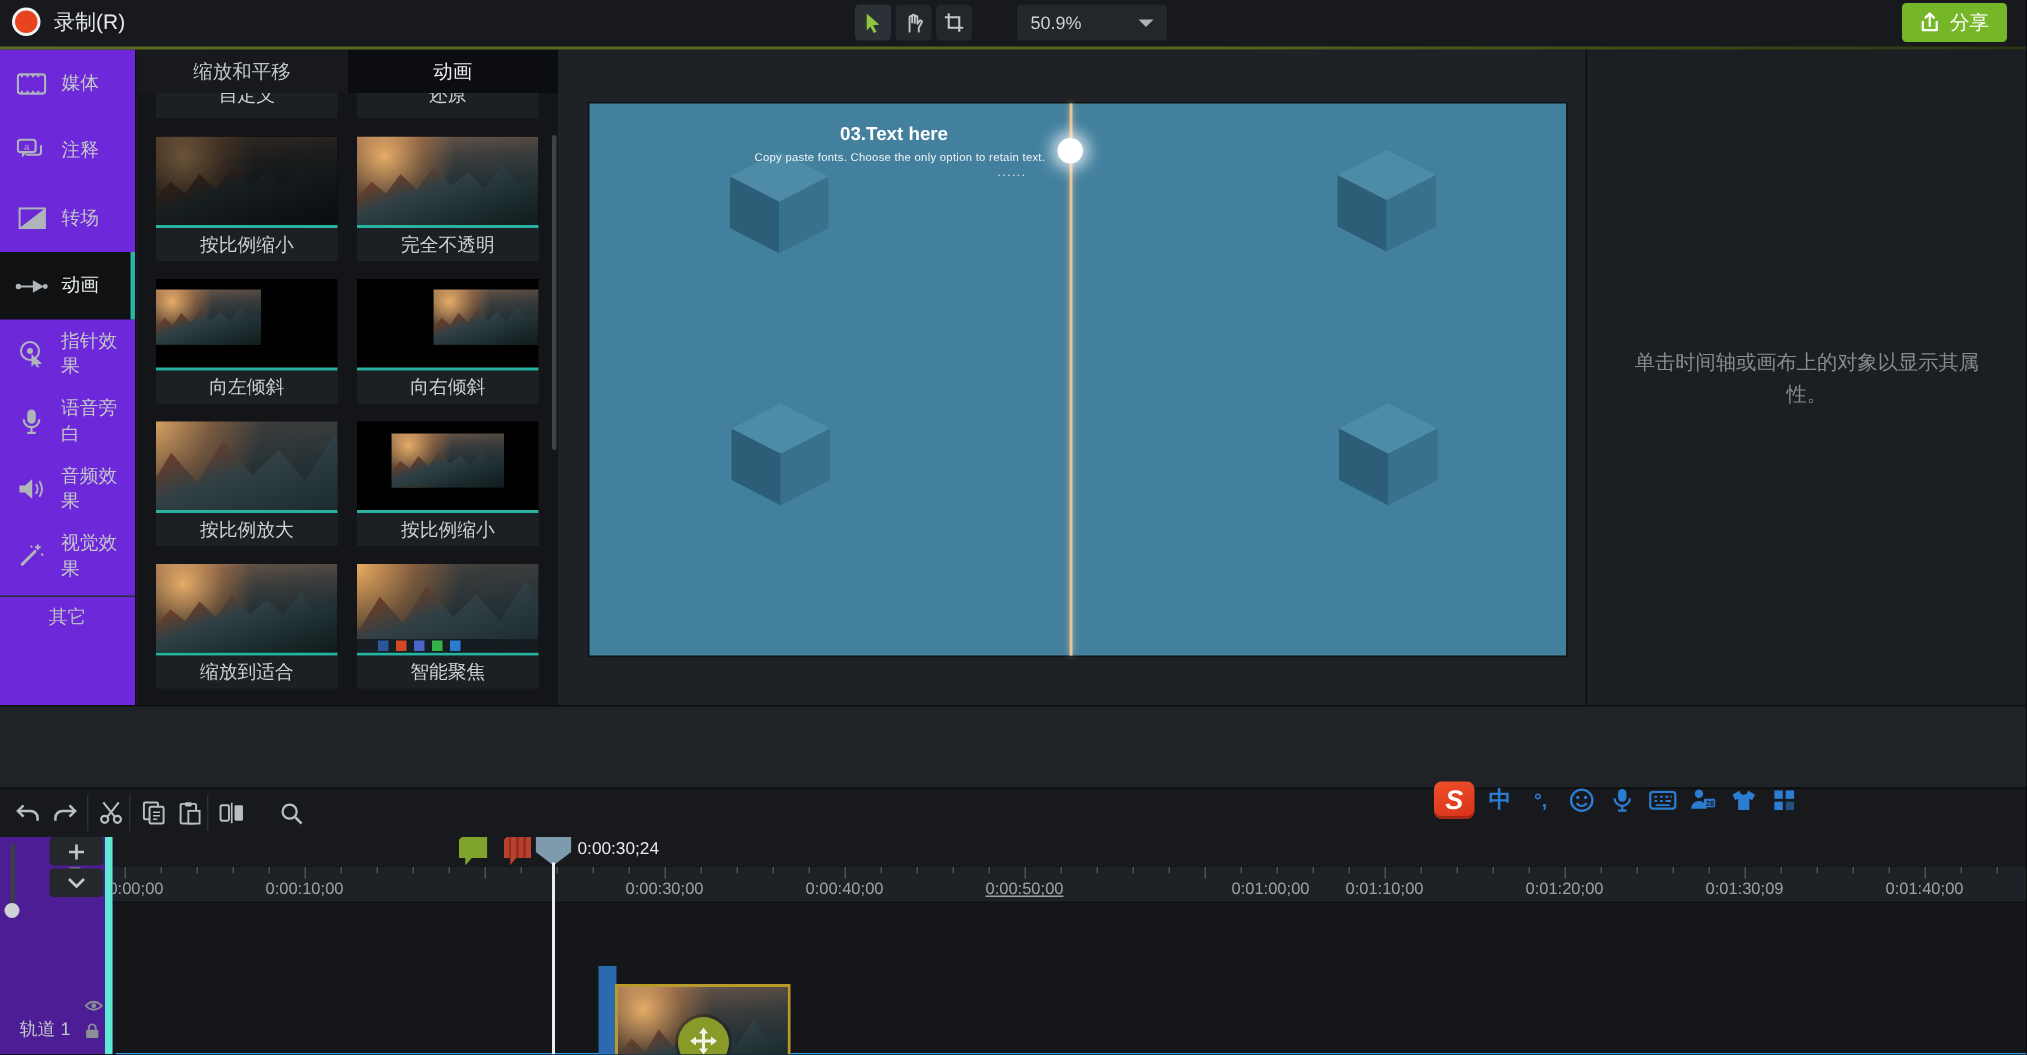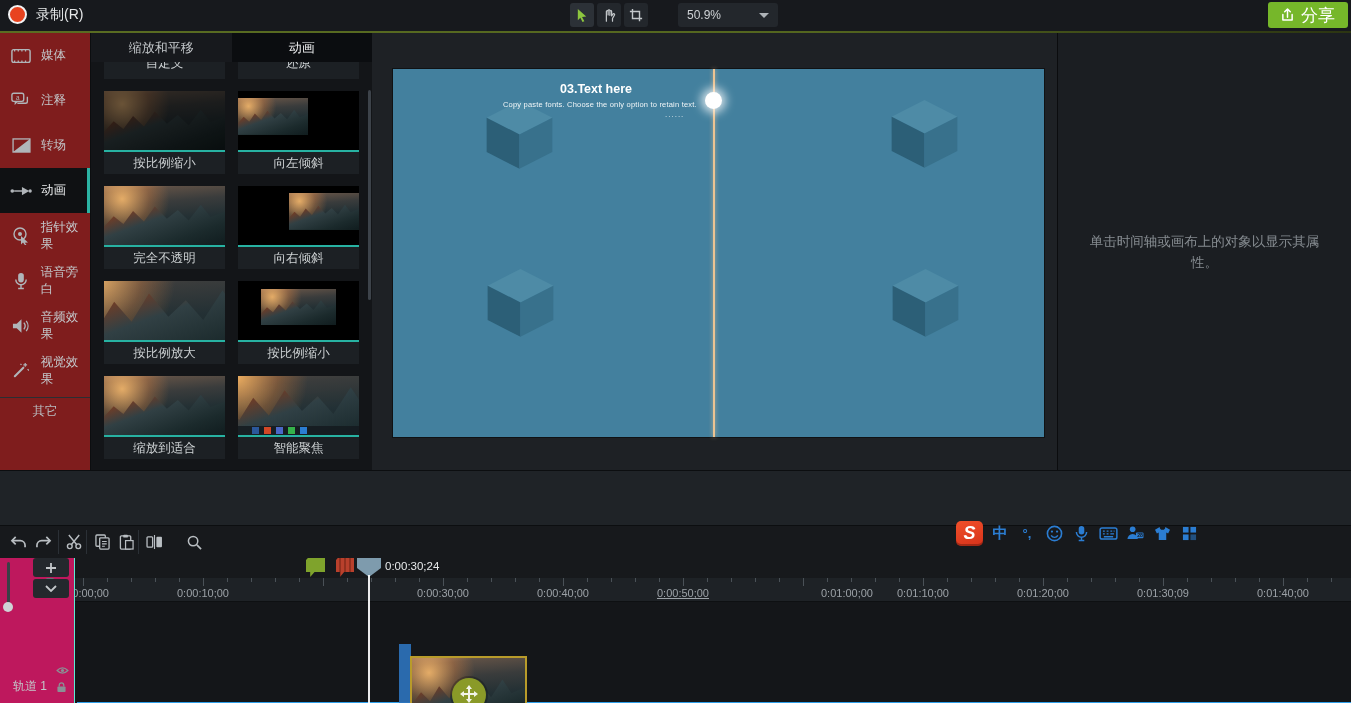--- a/index.html
+++ b/index.html
@@ -12,25 +12,25 @@
   #titlebar{left:0;top:0;width:1351px;height:31px;background:#17191d;}
   #accentline{left:0;top:31px;width:1351px;height:2px;background:linear-gradient(90deg,#5a6d22 0%,#54661f 60%,#2c3512 100%);z-index:5;}
   .recbtn{left:8px;top:5px;display:flex;align-items:center;gap:9px;font-size:14px;color:#e6e8e9;}
   .recdot{width:19px;height:19px;border-radius:50%;background:#e8431f;border:2px solid #f2f3f4;box-sizing:border-box;}
   .tooltray{left:570px;top:3px;display:flex;gap:3px;}
   .toolbtn{width:24px;height:24px;border-radius:3px;background:#23272c;display:flex;align-items:center;justify-content:center;color:#b9bec2;}
   .toolbtn.sel{background:#2c3137;}
   .zoomdd{left:678px;top:3px;width:100px;height:24px;background:#23272c;border-radius:3px;display:flex;align-items:center;
           justify-content:space-between;padding:0 9px;box-sizing:border-box;font-size:12px;color:#ced2d5;}
   .ddcaret{width:0;height:0;border-left:5px solid transparent;border-right:5px solid transparent;border-top:5px solid #aeb3b7;}
-  .sharebtn{left:1268px;top:2px;width:80px;height:26px;background:#76b72a;border-radius:3px;display:flex;align-items:center;
-            justify-content:center;gap:7px;color:#fff;font-size:17px;}
-
-  
-  #sidebar{left:0;top:33px;width:91px;height:437px;background:#7f1d1d;border-right:1px solid #0c0e10;box-sizing:border-box;}
+  .sharebtn{left:1268px;top:2px;width:70px;height:26px;background:#76b72a;border-radius:3px;display:flex;align-items:center;
+            justify-content:center;gap:7px;color:#fff;font-size:13px;}
+
+  
+  #sidebar{left:0;top:33px;width:91px;height:437px;background:#6d28d9;border-right:1px solid #0c0e10;box-sizing:border-box;}
   .sitem{position:relative;height:45px;display:flex;align-items:center;gap:9px;padding-left:10px;font-size:12.5px;color:#c3c7ca;}
   .sitem .ic{width:22px;display:flex;justify-content:center;color:#b0b5b9;}
   .sitem.sel{background:#0f1113;color:#e9ebec;}
   .sitem.sel::after{content:"";position:absolute;right:0;top:0;bottom:0;width:3px;background:#2bb3a3;}
   .sother{height:27px;border-top:1px solid #2a2e33;display:flex;align-items:center;justify-content:center;font-size:12.5px;color:#b9bec2;margin-top:4px;}
 
   
   #panel{left:91px;top:33px;width:281px;height:437px;background:#131518;}
   .tabs{display:flex;height:29px;}
   .tab{flex:1;display:flex;align-items:center;justify-content:center;font-size:13px;background:#17191d;color:#c2c6c9;}
@@ -84,21 +84,21 @@
   #ime{left:956px;top:519px;height:28px;display:flex;align-items:center;gap:7px;z-index:30;}
   .slogo{width:27px;height:25px;border-radius:5px;background:linear-gradient(160deg,#f0502a,#d6311a);display:flex;align-items:center;justify-content:center;
          color:#fff;font-weight:bold;font-size:18px;font-style:italic;box-shadow:inset 0 -2px 0 rgba(0,0,0,.25);}
   .imeic{color:#2b7dd2;display:flex;align-items:center;justify-content:center;width:20px;height:22px;font-size:15px;font-weight:bold;}
 
   
   #timeline{left:0;top:558px;width:1351px;height:145px;background:#17191c;}
   .ruler{position:absolute;left:75px;top:20px;right:0;height:24px;background:#1e2226;border-bottom:1px solid #0e1012;box-sizing:border-box;}
   .tick{position:absolute;top:0;width:1px;background:#4a5157;}
   .rlabel{position:absolute;top:9px;transform:translateX(-50%);font-size:11px;color:#9ba1a6;white-space:nowrap;}
-  .gutter{position:absolute;left:0;top:0;width:75px;height:145px;background:#be185d;border-right:1px solid #5eead4;box-sizing:border-box;}
+  .gutter{position:absolute;left:0;top:0;width:75px;height:145px;background:#4c1d95;border-right:5px solid #5eead4;box-sizing:border-box;}
   .tsliderTrack{position:absolute;left:7px;top:4px;width:3px;height:46px;background:#3b4046;border-radius:2px;}
   .tsliderDot{position:absolute;left:3px;top:44px;width:10px;height:10px;border-radius:50%;background:#cfd3d6;}
   .zmini{position:absolute;left:44px;top:2px;color:#6a7075;display:flex;flex-direction:column;align-items:center;gap:1px;}
   .gbtn{position:absolute;left:33px;width:36px;height:19px;background:#24282d;border-radius:3px;display:flex;align-items:center;justify-content:center;color:#c3c7ca;}
   .trackhdr{position:absolute;left:0px;top:112px;width:75px;height:33px;display:flex;align-items:center;gap:10px;padding-left:13px;box-sizing:border-box;
             font-size:12px;color:#c3c7ca;}
   .trackicons{position:absolute;left:56px;top:108px;display:flex;flex-direction:column;gap:7px;color:#8a9095;}
   .lane{position:absolute;left:75px;top:44px;right:0;height:101px;background:#141619;}
   .clip{position:absolute;left:2px;top:100px;right:-4px;height:46px;background:#23282d;border:2px solid #2f9fe9;box-sizing:border-box;overflow:hidden;}
   .bluebar{position:absolute;left:324px;top:42px;width:12px;height:103px;background:#2d72ba;opacity:.92;}
@@ -251,29 +251,29 @@
         </div>
 
       <div class="cell">
         <div class="thumbw">
             <div class="mtn v-dim"></div>
           </div>
         <div class="cellLabel">按比例缩小</div>
       </div>
       <div class="cell">
         <div class="thumbw">
+            <div class="mtn"></div>
+          </div>
+        <div class="cellLabel">完全不透明</div>
+      </div>
+      <div class="cell">
+        <div class="thumbw">
             <div class="mtn v-left"></div>
           </div>
         <div class="cellLabel">向左倾斜</div>
-      </div>
-      <div class="cell">
-        <div class="thumbw">
-            <div class="mtn"></div>
-          </div>
-        <div class="cellLabel">完全不透明</div>
       </div>
       <div class="cell">
         <div class="thumbw">
             <div class="mtn v-right"></div>
           </div>
         <div class="cellLabel">向右倾斜</div>
       </div>
       <div class="cell">
         <div class="thumbw">
             <div class="mtn v-zoomin"></div>

